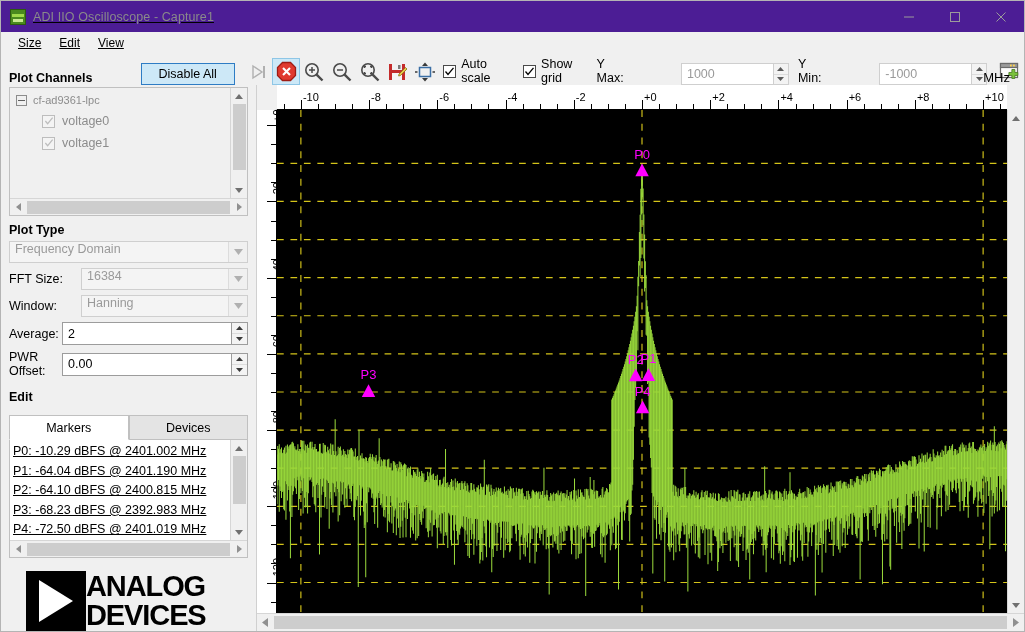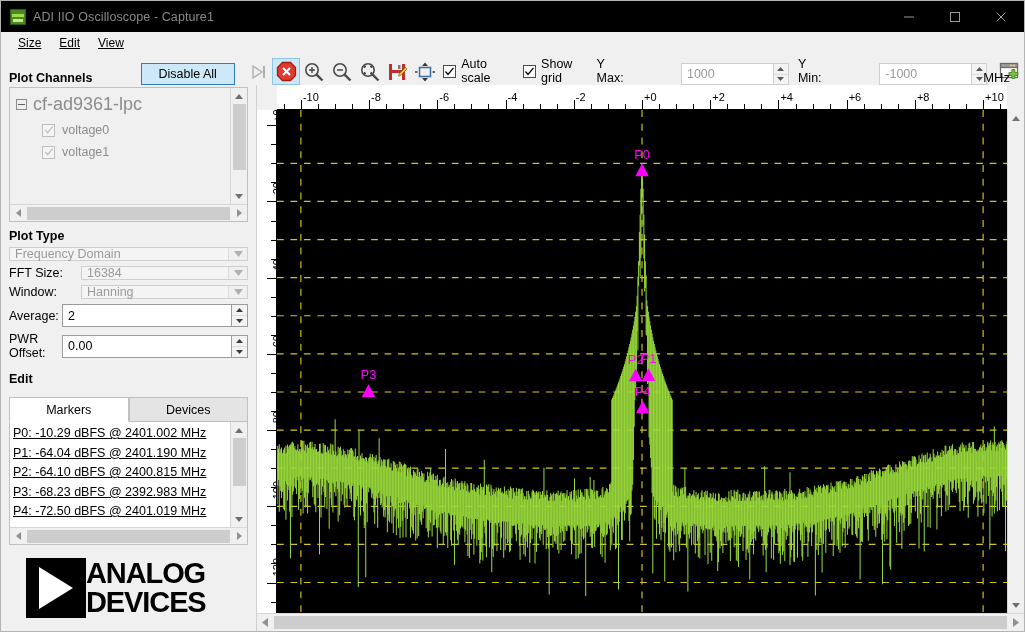--- a/index.html
+++ b/index.html
@@ -13,21 +13,21 @@
   .window {
     width: 1025px; height: 632px;
     background: #f0f0f0;
     border: 1px solid #b4b4b4;
     display: flex; flex-direction: column;
     position: relative;
   }
   
   .titlebar {
     height: 31px; min-height: 31px;
-    background: #000000;
+    background: #4c1d95;
     display: flex; align-items: center;
     position: relative;
     text-decoration: underline;
   }
   .title-icon {
     width: 16px; height: 16px; margin-left: 9px; margin-right: 7px;
     background: #4a8a1e;
     border: 1px solid #2d5a10;
     position: relative; overflow: hidden;
   }
@@ -140,21 +140,21 @@
     height: 135px;
     border: 1px solid #c0c0c0; background: #f0f0f0;
     margin-top: 2px;
     display: flex; flex-direction: column;
     position: relative;
   }
   .tree-inner { flex: 1; display: flex; min-height: 0; }
   .tree-content { flex: 1; padding: 6px 0 0 6px; }
   .tree-root {
     display: flex; align-items: center; gap: 6px;
-    font-size: 18px; color: #8c8c8c;
+    font-size: 11px; color: #8c8c8c;
   }
   .expander {
     width: 11px; height: 11px; border: 1px solid #8c8c8c;
     display: flex; align-items: center; justify-content: center;
     background: #f0f0f0;
   }
   .expander::before {
     content: ""; width: 7px; height: 1px; background: #606060;
   }
   .tree-child {
@@ -192,22 +192,22 @@
     font-size: 12.5px; font-weight: bold; color: #000;
     margin-top: 7px; margin-bottom: 4px;
   }
   .ctrl-row {
     display: flex; align-items: center; margin-bottom: 5px;
   }
   .ctrl-label {
     font-size: 12.5px; color: #000; width: 72px;
   }
   .combo {
-    height: 14px; border: 1px solid #cfcfcf; background: #f4f4f4;
-    display: flex; align-items: center;
+    height: 22px; border: 1px solid #cfcfcf; background: #f4f4f4;
+    display: flex; align-items: flex-start;
     font-size: 12.5px; color: #9a9a9a;
     padding-left: 5px; position: relative;
   }
   .combo .arrow {
     position: absolute; right: 0; top: 0; bottom: 0; width: 19px;
     border-left: 1px solid #dcdcdc; background: #f0f0f0;
     display: flex; align-items: center; justify-content: center;
   }
   .combo-full { width: 100%; }
   .num-field {

